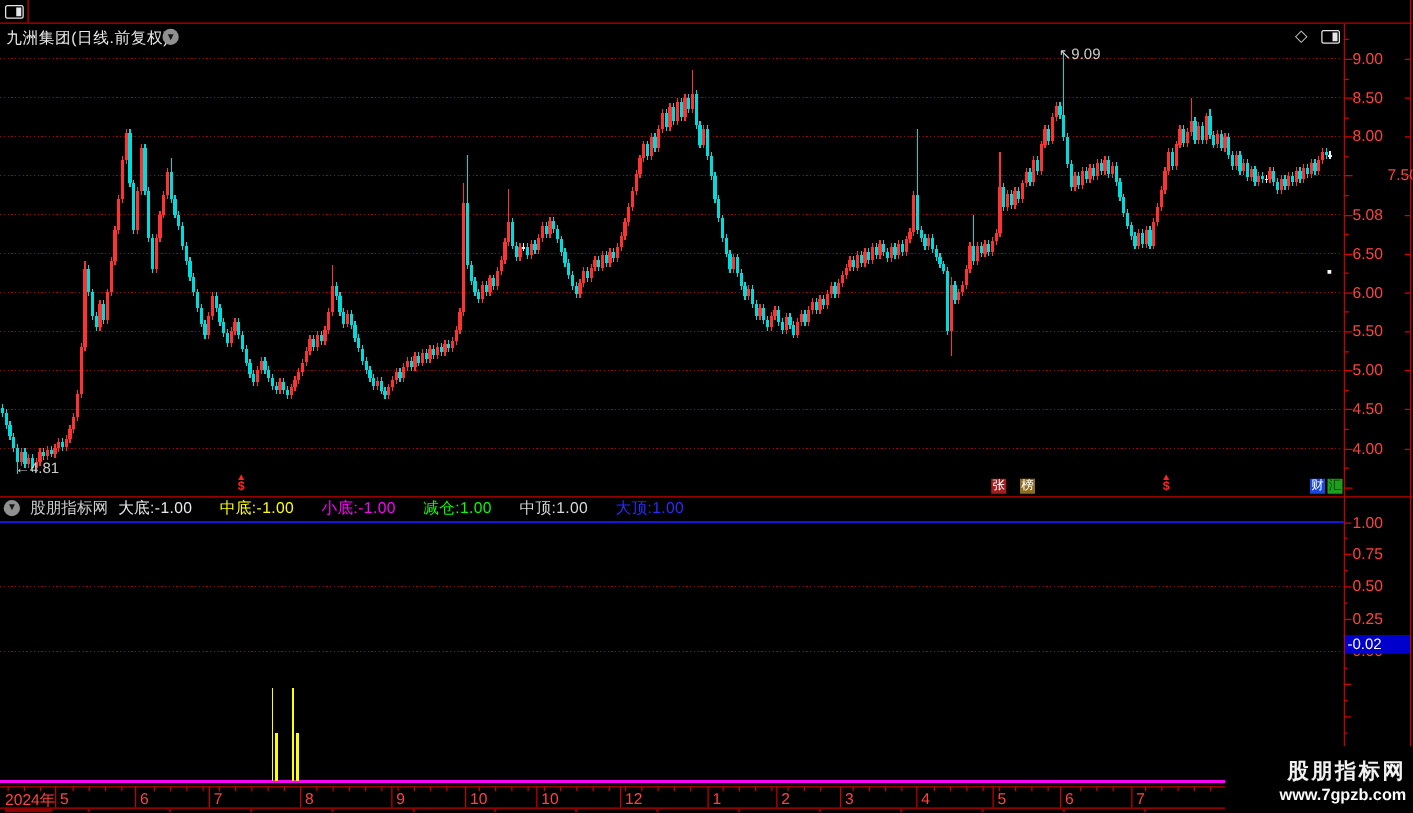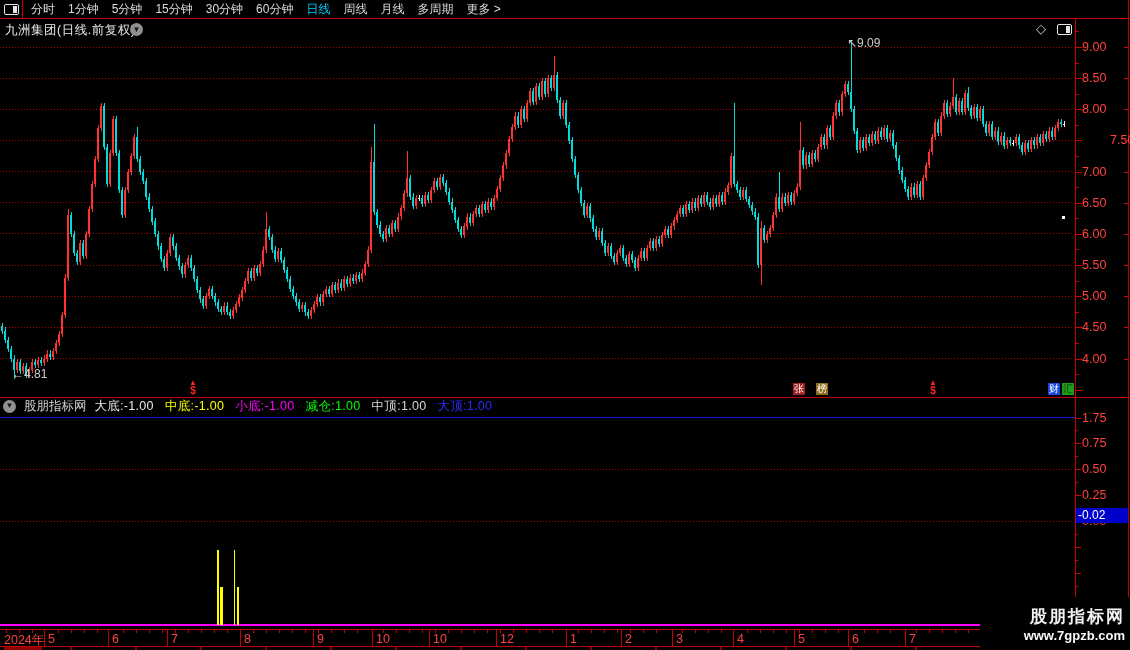--- a/index.html
+++ b/index.html
@@ -76,33 +76,20 @@
 </style>
 </head>
 <body>
 
 <div id="app">
 
   <div id="toolbar">
     <div id="tb-icon">
       <span class="panelicon"></span>
     </div>
-    <div id="tb-left">
-        <span class="item">分时</span>
-        <span class="item">1分钟</span>
-        <span class="item">5分钟</span>
-        <span class="item">15分钟</span>
-        <span class="item">30分钟</span>
-        <span class="item">60分钟</span>
-        <span class="item active">日线</span>
-        <span class="item">周线</span>
-        <span class="item">月线</span>
-        <span class="item">多周期</span>
-        <span class="item">更多 &gt;</span>
-      </div>
   </div>
 
   <div id="titlebar">
     <span id="title-text">九洲集团(日线.前复权)</span>
     <span class="chev" id="title-chev">▼</span>
     <span id="icon-diamond">◇</span>
     <span id="icon-split" class="panelicon"></span>
   </div>
 
   <svg id="chart-svg" width="1075" height="378">
@@ -826,21 +813,21 @@
       <rect x="1060.5" y="99.6" width="1" height="8.7" fill="#00dcdc"></rect>
       <rect x="1059.7" y="102.8" width="2.6" height="2.5" fill="#00dcdc"></rect>
       <rect x="1063.5" y="102.1" width="1" height="6.2" fill="#eeeeee"></rect>
       <rect x="1062.7" y="105.3" width="2.6" height="1.0" fill="#eeeeee"></rect>
     </svg>
   <div id="price-axis">
       <div class="axis-label" style="top: 40px;">9.00</div>
       <div class="axis-label" style="top: 71.15px;">8.50</div>
       <div class="axis-label" style="top: 102.3px;">8.00</div>
       <div class="axis-label" style="top: 133.45px; margin-left: 28px;">7.50</div>
-      <div class="axis-label" style="top: 164.6px;">7.00</div>
+      <div class="axis-label" style="top: 164.6px;">5.08</div>
       <div class="axis-label" style="top: 195.75px;">6.50</div>
       <div class="axis-label" style="top: 226.9px;">6.00</div>
       <div class="axis-label" style="top: 258.05px;">5.50</div>
       <div class="axis-label" style="top: 289.2px;">5.00</div>
       <div class="axis-label" style="top: 320.35px;">4.50</div>
       <div class="axis-label" style="top: 351.5px;">4.00</div>
       <div class="tick" style="left: 1075px; width: 7px; top: 390px;"></div>
       <div class="tick" style="left: 1075px; width: 4px; top: 374px;"></div>
       <div class="tick" style="left: 1075px; width: 7px; top: 359px;"></div>
       <div class="tick" style="left: 1124px; width: 4px; top: 359px;"></div>
@@ -891,42 +878,42 @@
 
   <div class="hline" style="top:397px;left:0;width:1130px;"></div>
   <div class="hline" style="top:629px;left:0;width:1130px;"></div>
   <div class="hline" style="top:646px;left:0;width:1130px;"></div>
   <div class="vline" style="left:1075px;top:19px;height:627px;"></div>
   <div class="vline" style="left:1128px;top:0;height:650px;"></div>
 
   <div id="ind-header">
     <span class="chev">▼</span>
     <span id="ind-name">股朋指标网</span>
-    <span id="ind-params" style="display:flex;gap:11px;">
+    <span id="ind-params" style="display:flex;gap:22px;">
         <span class="ind-param" style="color: rgb(232, 232, 232);">大底:-1.00</span>
         <span class="ind-param" style="color: rgb(255, 255, 0);">中底:-1.00</span>
         <span class="ind-param" style="color: rgb(255, 0, 255);">小底:-1.00</span>
         <span class="ind-param" style="color: rgb(0, 255, 0);">减仓:1.00</span>
         <span class="ind-param" style="color: rgb(216, 216, 216);">中顶:1.00</span>
         <span class="ind-param" style="color: rgb(43, 43, 255);">大顶:1.00</span>
       </span>
   </div>
 
   <svg id="ind-svg" width="1075" height="232">
       <line x1="0" y1="72.4" x2="1073" y2="72.4" stroke="#a80000" stroke-width="1" stroke-dasharray="1,2"></line>
       <line x1="0" y1="124.3" x2="1073" y2="124.3" stroke="#a80000" stroke-width="1" stroke-dasharray="1,2"></line>
       <line x1="0" y1="20.5" x2="1075" y2="20.5" stroke="#1515e0" stroke-width="1.4"></line>
       <line x1="0" y1="228.0" x2="1075" y2="228.0" stroke="#ff00ff" stroke-width="2"></line>
       <rect x="217.3" y="153.3" width="1.4" height="74.7" fill="#ffff00"></rect>
       <rect x="220.3" y="189.6" width="2.4" height="38.4" fill="#ffff00"></rect>
       <rect x="233.8" y="153.3" width="1.4" height="74.7" fill="#ffff00"></rect>
       <rect x="236.8" y="189.6" width="2.4" height="38.4" fill="#ffff00"></rect>
     </svg>
   <div id="ind-axis">
-      <div class="axis-label" style="top: 410.5px;">1.75</div>
+      <div class="axis-label" style="top: 410.5px;">1.00</div>
       <div class="axis-label" style="top: 436.438px;">0.75</div>
       <div class="axis-label" style="top: 462.375px;">0.50</div>
       <div class="axis-label" style="top: 488.312px;">0.25</div>
       <div class="axis-label" style="top: 514.25px;">0.00</div>
       <div class="tick" style="left: 1075px; width: 6px; top: 625px;"></div>
       <div class="tick" style="left: 1075px; width: 3px; top: 612px;"></div>
       <div class="tick" style="left: 1075px; width: 6px; top: 599px;"></div>
       <div class="tick" style="left: 1075px; width: 3px; top: 586px;"></div>
       <div class="tick" style="left: 1075px; width: 6px; top: 573px;"></div>
       <div class="tick" style="left: 1075px; width: 3px; top: 560px;"></div>

